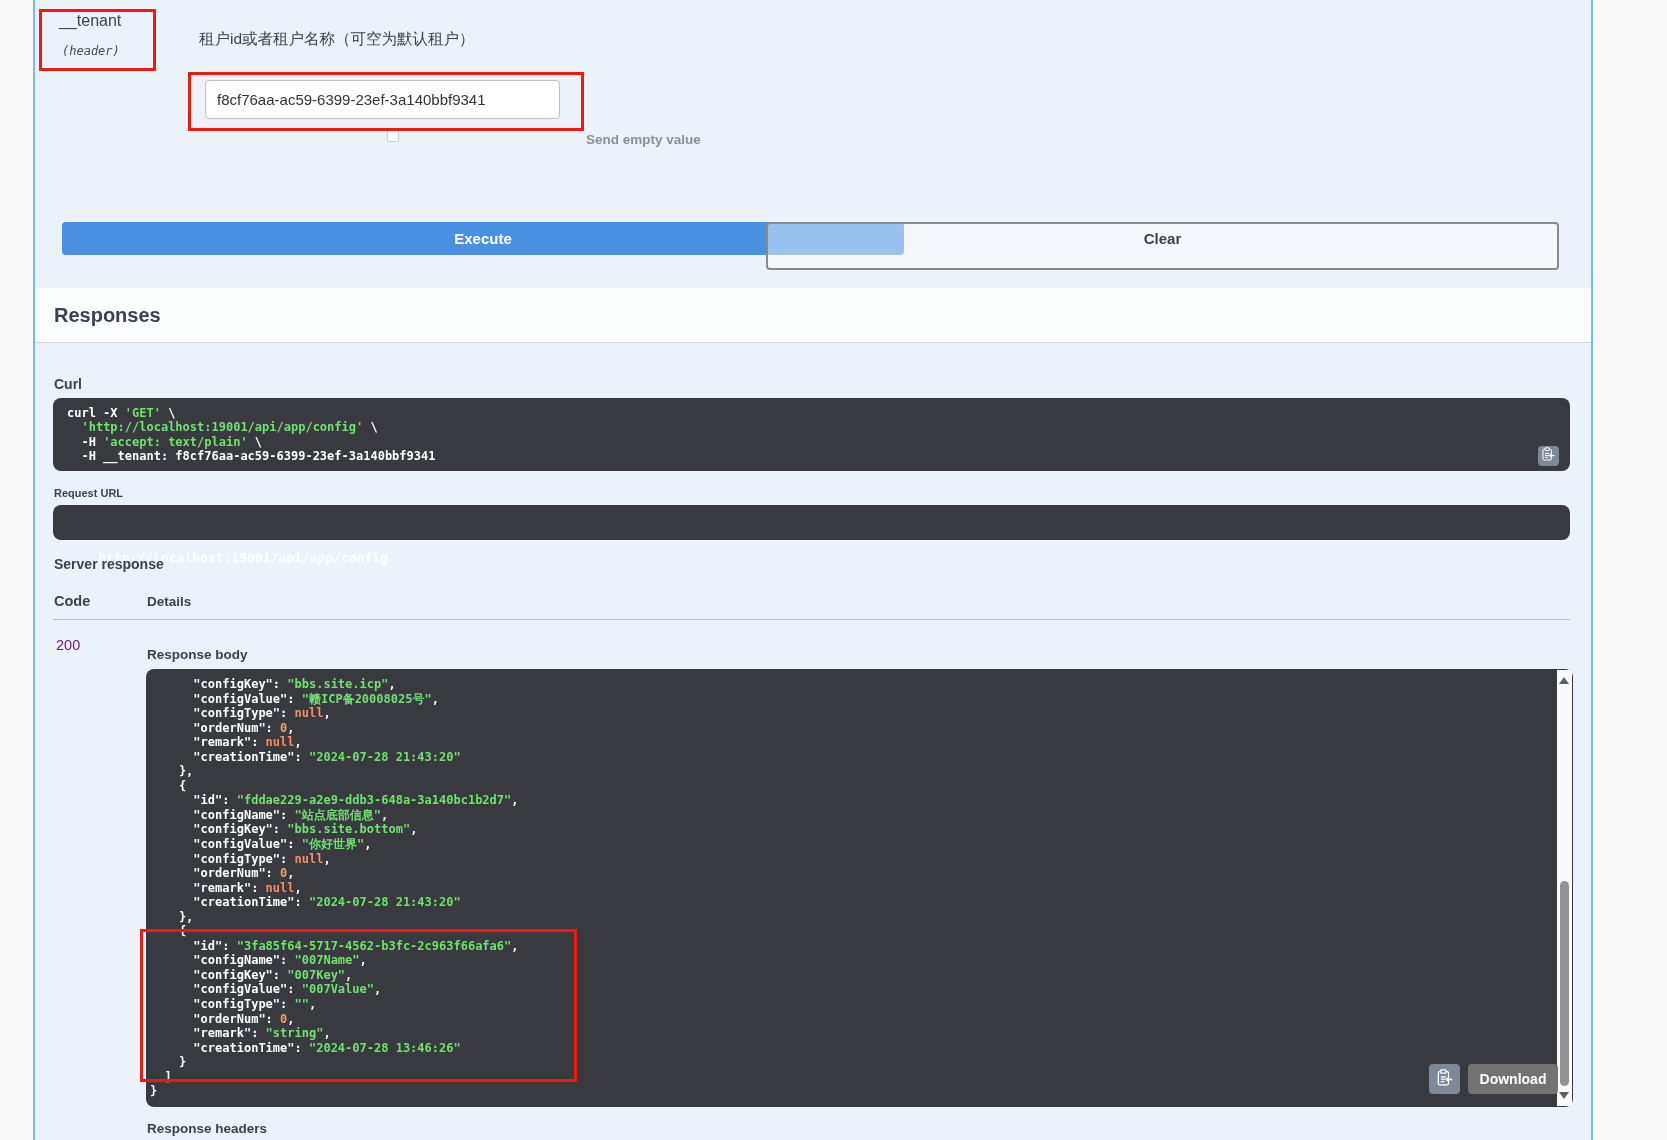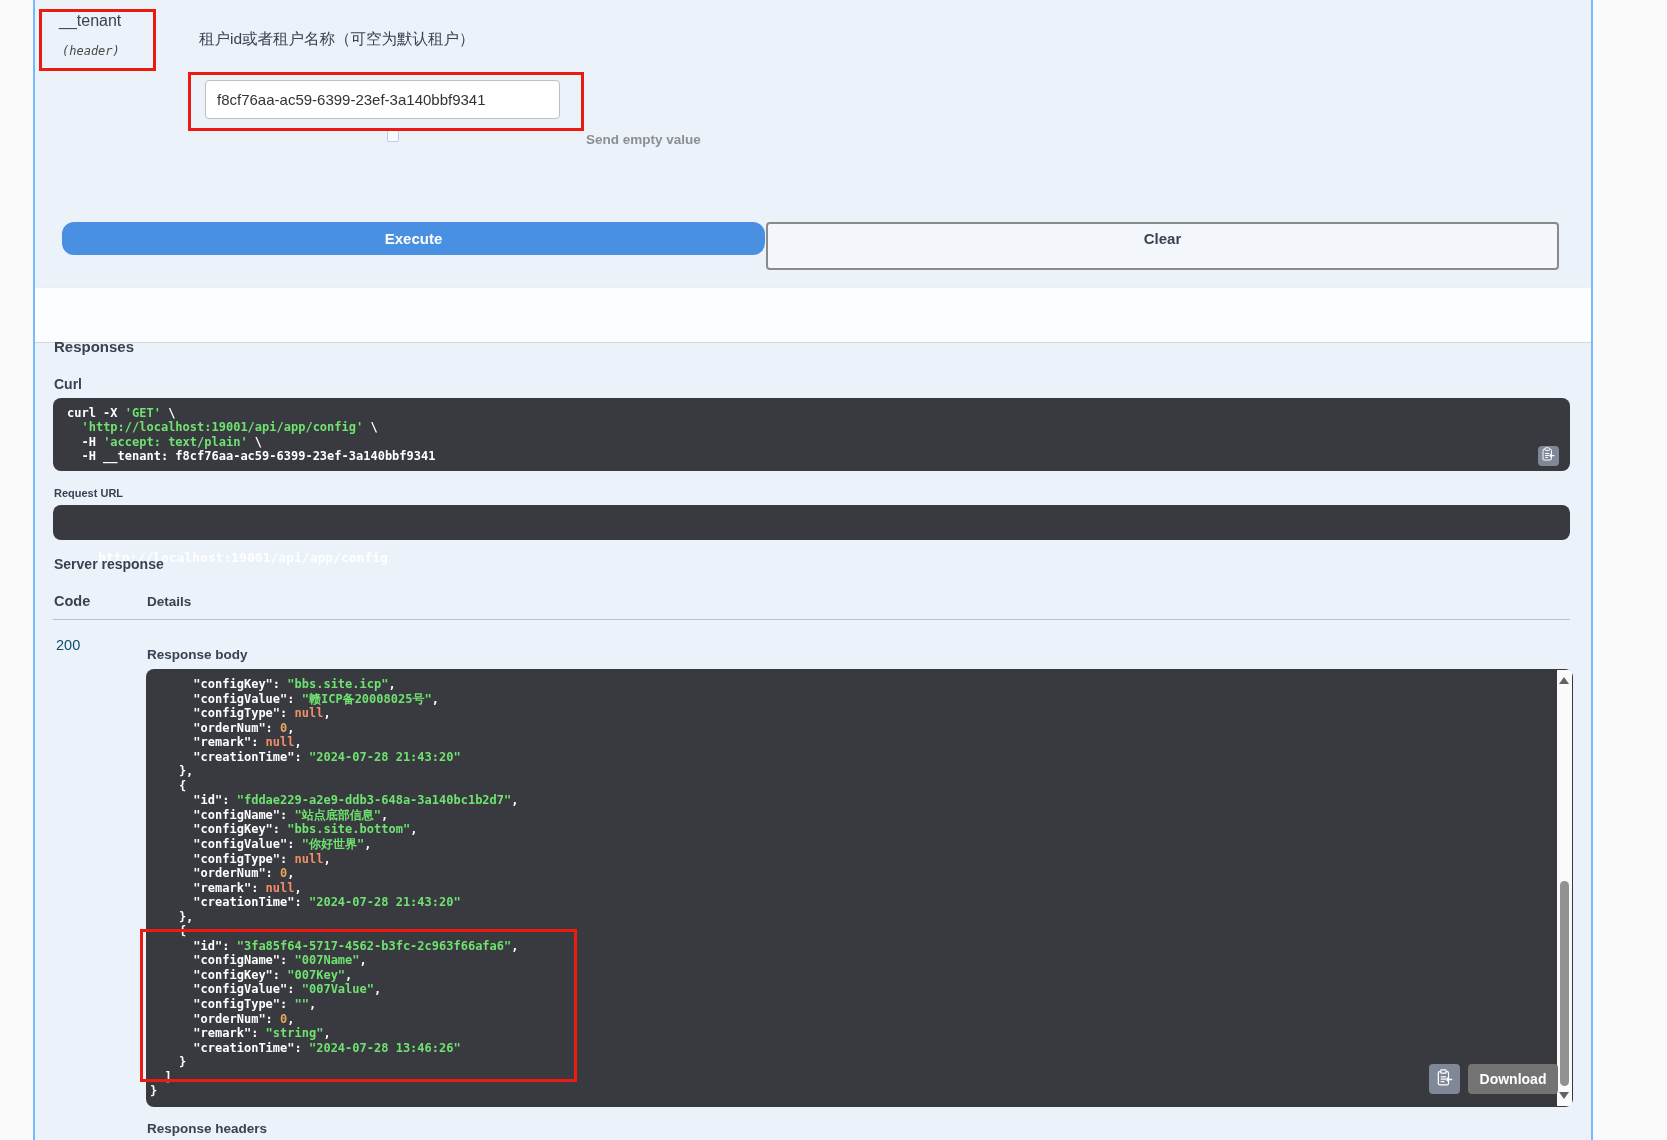--- a/index.html
+++ b/index.html
@@ -19,43 +19,43 @@
   .param-desc { left:199px; top:29px; font-size:15.5px; color:#3b4151; }
 
   .tenant-input { left:205px; top:80px; width:355px; height:39px; background:#fff;
                   border:1px solid #bfbfbf; border-radius:4px; padding:0 11px;
                   font-size:15px; color:#333; font-family:"Liberation Sans",sans-serif; outline:none; }
 
   .send-empty-checkbox { left:387px; top:130px; width:12px; height:12px;
                          border:1px solid #b9cfe6; border-radius:2px; background:#f9fcff; }
   .send-empty-label { left:586px; top:132px; font-size:13.5px; font-weight:bold; color:#8c8e92; }
 
-  .btn-execute { left:62px; top:222px; width:703px; height:33px; background:#4990e2;
-                 border-radius:12px; color:#fff; font-weight:bold; font-size:15px;
+  .btn-execute { left:62px; top:222px; width:842px; height:33px; background:#4990e2;
+                 border-radius:4px; color:#fff; font-weight:bold; font-size:15px;
                  text-align:center; line-height:33px; cursor:pointer; }
   .btn-clear   { left:766px; top:222px; width:793px; height:48px; background:rgba(255,255,255,.45);
                  border:2px solid #8a8a8a; border-radius:4px; color:#3b4151; font-weight:bold;
                  font-size:15px; text-align:center; line-height:29px; cursor:pointer; }
 
   .responses-band { left:35px; top:287px; width:1556px; height:56px;
                     background:rgba(255,255,255,.8);
                     border-top:1px solid rgba(59,65,81,.08);
                     border-bottom:1px solid rgba(59,65,81,.2); }
   .responses-band span { display:inline-block; margin-left:19px; line-height:54px;
-                         font-weight:bold; font-size:15px; color:#3b4151;margin-top:32px; }
+                         font-weight:bold; font-size:20px; color:#3b4151; }
 
   .sec-label { font-weight:bold; color:#3b4151; }
   .curl-label        { left:54px;  top:376px; font-size:14px; }
   .requrl-label      { left:54px;  top:487px; font-size:11px; }
   .server-resp-label { left:54px;  top:556px; font-size:14px; }
   .code-header       { left:54px;  top:593px; font-size:14.5px; }
   .details-header    { left:147px; top:594px; font-size:13.5px; }
   .resp-body-label   { left:147px; top:647px; font-size:13.5px; }
   .resp-headers-label{ left:147px; top:1121px; font-size:13.5px; }
-  .status-code       { left:56px;  top:637px; font-size:14.5px; color:#0c4a6e; }
+  .status-code       { left:56px;  top:637px; font-size:14.5px; color:#701a75; }
   .table-divider     { left:53px; top:619px; width:1517px; height:1px; background:rgba(89,99,115,.35); }
 
   .darkblock { background:#383a40; border-radius:8px; }
   .code { font-family:"DejaVu Sans Mono", monospace; font-weight:600; color:#fff; white-space:pre; }
 
   .curl-block { left:53px; top:398px; width:1517px; height:73px; }
   .curl-block pre { padding:8px 14px; font-size:12px; line-height:14.3px; }
 
   .requrl-bar { left:53px; top:505px; width:1517px; height:35px; font-size:13px;
                 line-height:35px; padding-left:14px; }

